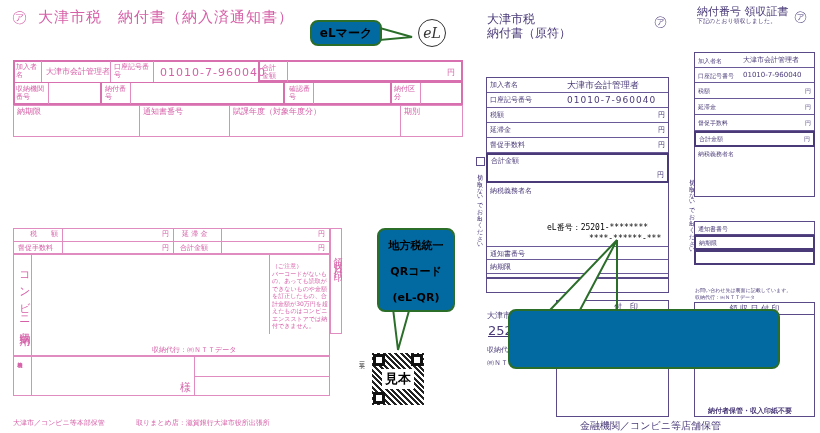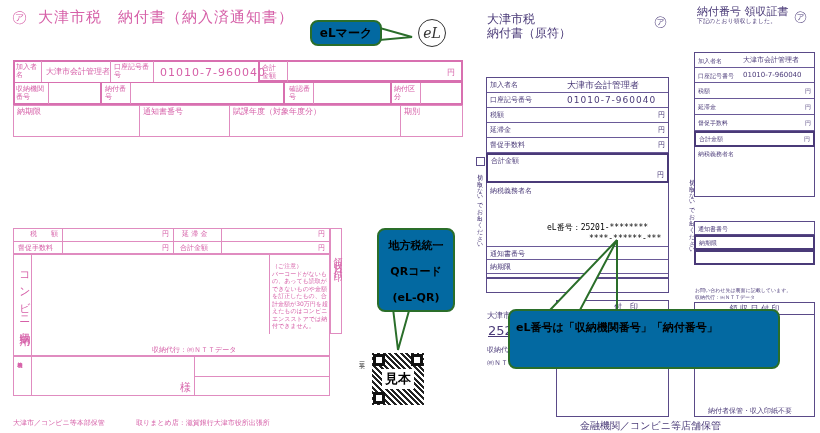--- a/index.html
+++ b/index.html
@@ -160,32 +160,31 @@
   </div>
   <div class="abs purb" style="left:694px;top:221px;width:121px;height:14px;font-size:6px;color:#4a3a78;padding-left:3px;line-height:13px;"><span>通知書番号</span></div>
   <div class="abs purb2" style="left:694px;top:235px;width:121px;height:15px;font-size:6px;color:#4a3a78;padding-left:3px;line-height:12px;"><span>納期限</span></div>
   <div class="abs purb2" style="left:694px;top:250px;width:121px;height:15px;"></div>
   <div class="abs vtext pur" style="left:687px;top:175px;font-size:6px;">切り取らないでお出しください</div>
   <div class="abs pur" style="left:695px;top:287px;font-size:5px;">お問い合わせ先は裏面に記載しています。</div>
   <div class="abs pur" style="left:695px;top:294px;font-size:5px;">収納代行：㈱ＮＴＴデータ</div>
   <div class="abs purb" style="left:694px;top:302px;width:121px;height:115px;">
     <div class="abs" style="left:0;right:0;top:0;height:12px;border-bottom:1px solid #5a4a88;text-align:center;font-size:8px;color:#4a3a78;">領 収 日 付 印</div>
   </div>
-  <div class="abs pur" style="left:708px;top:406px;font-size:7px;">納付者保管・収入印紙不要</div>
+  <div class="abs pur" style="left:708px;top:406px;font-size:7px;font-weight:bold;">納付者保管・収入印紙不要</div>
 </div>
 
 <svg class="abs" style="left:0;top:0;width:820px;height:433px;pointer-events:none;">
   <polygon points="380,28 380,40 412,37" fill="#fff" stroke="#2a6e2a" stroke-width="2"></polygon>
   <polygon points="392,300 412,300 398,350" fill="#fff" stroke="#2a6e2a" stroke-width="2"></polygon>
   <polygon points="550,310 580,310 617,240" fill="#fff" stroke="#2a6e2a" stroke-width="2"></polygon>
   <polyline points="617,240 617,310" fill="none" stroke="#2a6e2a" stroke-width="2"></polyline>
 </svg>
 <div class="callout" style="left:310px;top:20px;width:72px;height:26px;font-size:12px;line-height:22px;text-align:center;">eLマーク</div>
 <div class="abs" style="left:418px;top:19px;width:28px;height:28px;border:1.5px solid #333;border-radius:50%;text-align:center;line-height:26px;font-family:'DejaVu Serif',serif;font-style:italic;font-size:14px;color:#333;">eL</div>
 
 <div class="callout" style="left:377px;top:228px;width:78px;height:84px;font-size:11px;text-align:center;line-height:26px;padding-top:3px;">
   <div>地方税統一</div>
   <div>QRコード</div>
   <div>(eL-QR)</div>
 </div>
 <div class="callout" style="left:508px;top:309px;width:272px;height:60px;font-size:11px;line-height:24px;padding:5px 0 0 6px;">
-  <div>eL番号は「収納機関番号」「納付番号」</div>
 </div>
 
 </body></html>

